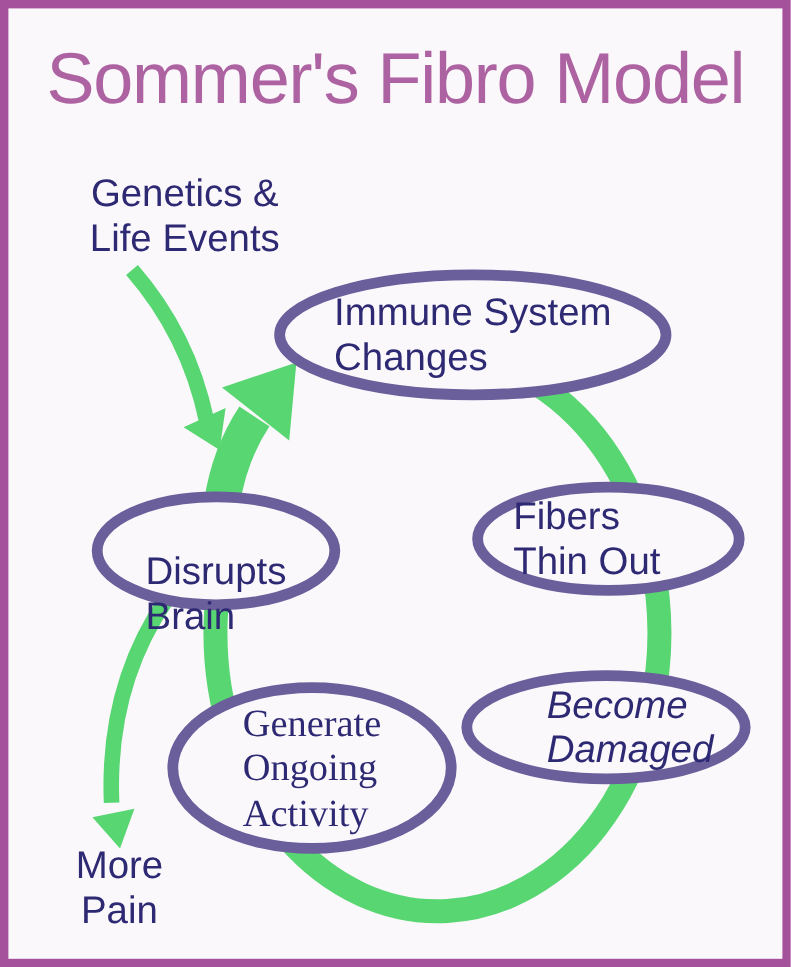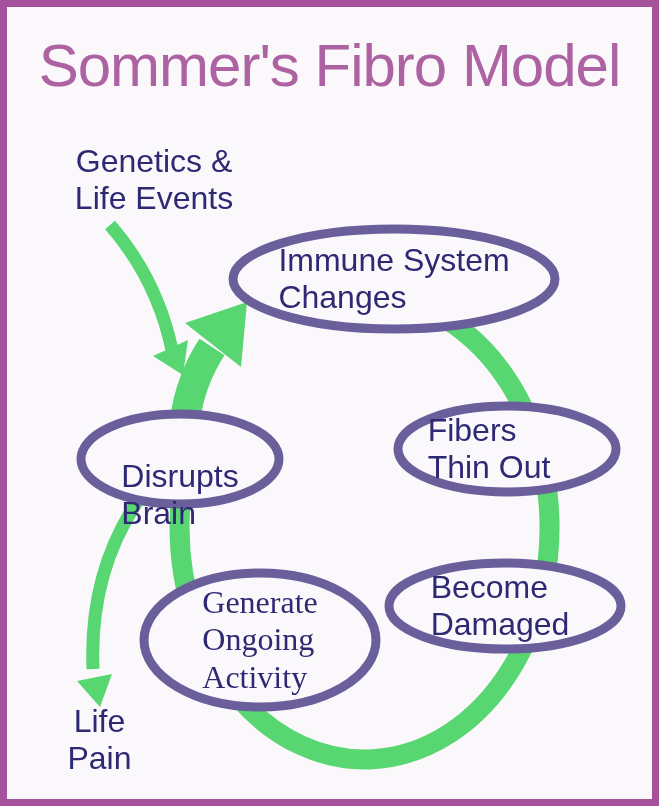--- a/index.html
+++ b/index.html
@@ -65,26 +65,26 @@
 
   <div class="node-label" style="left:222px;top:218px;width:330px;height:108px;">Immune System
 Changes</div>
 
   <div class="node-label" style="left:372px;top:397px;width:220px;height:90px;">Fibers
 Thin Out</div>
 
   <div class="node-label" style="left:74px;top:407px;width:198px;height:90px;margin-top:36px;">Disrupts
 Brain</div>
 
-  <div class="node-label" style="left:377px;top:556px;width:232px;height:86px;">Become
+  <div class="node-label" style="left:402px;top:556px;width:232px;height:86px;font-style:italic;">Become
 Damaged</div>
 
   <div class="node-label" style="left:137px;top:566px;width:232px;height:134px;font-family:Liberation Serif, serif;">Generate
 Ongoing
 Activity</div>
 
   <div class="free-label" style="left:52px;top:136px;width:190px;">Genetics &amp;
 Life Events</div>
 
-  <div class="free-label" style="left:30px;top:696px;width:125px;">Life
+  <div class="free-label" style="left:30px;top:696px;width:125px;">More
 Pain</div>
 
 </div>
 
 </body></html>

